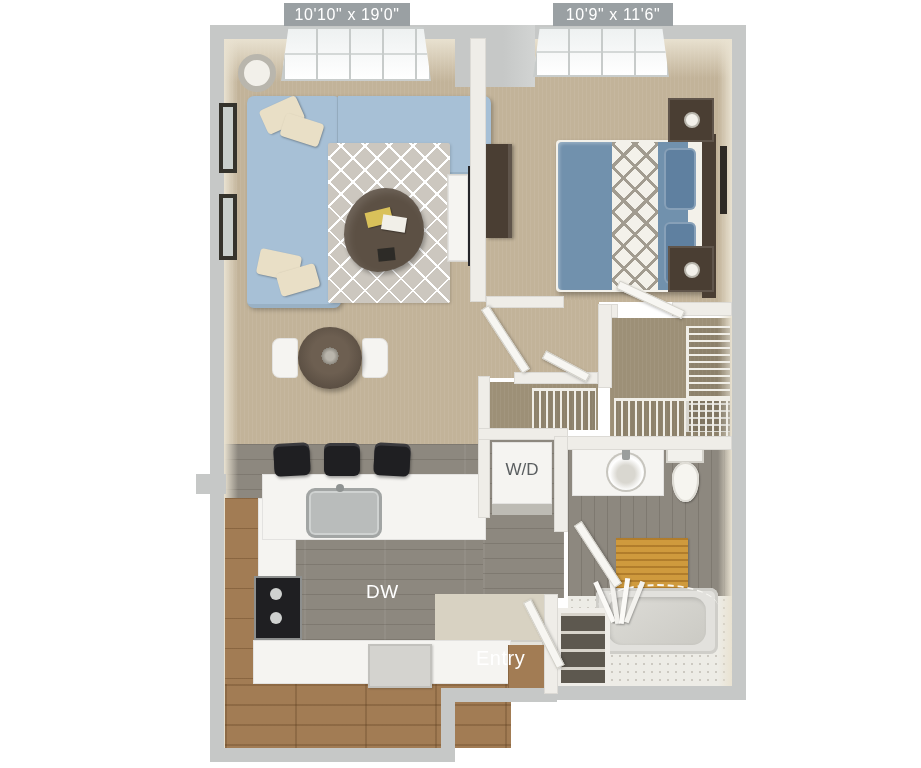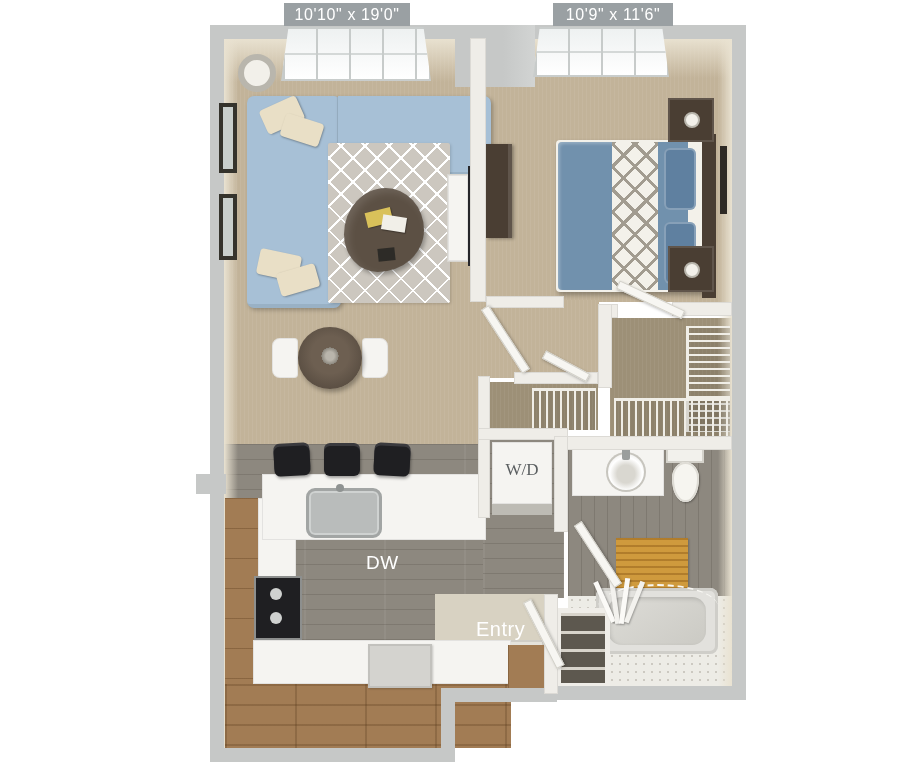--- a/index.html
+++ b/index.html
@@ -1,28 +1,28 @@
 <!DOCTYPE html>
 <html style="--background: #ffffff; --wall: #c6c8c7; --wall-inner: #efede8; --wall-face: #e9e2d1; --badge: #9aa0a3; --badge-text: #ffffff; --carpet: #c2b399; --carpet-dark: #9d9077; --wood-floor: #8d887f; --cabinet-wood: #a27c54; --counter: #f5f4f1; --sofa: #a7c0d6; --pillow: #e9dfc6; --rug: #ccc7bf; --table-dark: #5c5044; --bed-blanket: #7191ad; --furniture-dark: #4a3e33; --bath-mat: #cf9a3d; --tile: #edece6; --appliance-black: #1f1f22; --appliance-gray: #d4d3cf; --label-text: #ffffff; --wd-text: #5a5e60;"><head>
 <meta charset="utf-8">
 <style>
   html,body{margin:0;padding:0;background:#fff;}
   .stage{position:relative;width:921px;height:768px;background:var(--background,#fff);
          font-family:"Liberation Sans",sans-serif;overflow:hidden;}
-  .abs{position:absolute;font-family:Liberation Serif, serif;}
+  .abs{position:absolute;}
   .floor{position:absolute;z-index:1;}
   .face{position:absolute;z-index:2;}
   .furn{position:absolute;z-index:3;}
   .wall{position:absolute;z-index:4;background:var(--wall,#c6c8c7);}
   .pwall{position:absolute;z-index:4;background:var(--wall-inner,#efede8);
          box-shadow:inset 0 0 0 1px rgba(0,0,0,.08);}
   .window{position:absolute;z-index:5;}
   .door{position:absolute;z-index:6;background:#f7f6f2;border:1px solid #d2d0c8;
         box-shadow:1px 1px 3px rgba(0,0,0,.25);}
-  .label{position:absolute;z-index:7;color:var(--label-text,#fff);letter-spacing:.5px;}
+  .label{position:absolute;z-index:7;color:var(--label-text,#fff);letter-spacing:.5px;margin-top:29px;}
   .badge{position:absolute;z-index:8;background:var(--badge,#9aa0a3);color:var(--badge-text,#fff);
          font-size:16px;line-height:23px;text-align:center;letter-spacing:.6px;}
   .carpet{background:repeating-linear-gradient(90deg,rgba(255,255,255,.06) 0 1px,transparent 1px 4px),var(--carpet,#c2b399);}
   .carpetd{background:repeating-linear-gradient(90deg,rgba(255,255,255,.05) 0 1px,transparent 1px 4px),var(--carpet-dark,#9d9077);}
   .woodh{background:repeating-linear-gradient(180deg,rgba(58,52,44,.18) 0 1px,transparent 1px 15px),
          repeating-linear-gradient(90deg,rgba(255,255,255,.05) 0 2px,transparent 2px 80px),var(--wood-floor,#8d887f);}
   .woodv{background:repeating-linear-gradient(90deg,rgba(58,52,44,.18) 0 1px,transparent 1px 13px),var(--wood-floor,#8d887f);}
   .tile{background-image:radial-gradient(#ccc9c1 1.1px,transparent 1.3px);background-size:8px 8px;
         background-color:var(--tile,#edece6);}
   .cab{background:repeating-linear-gradient(180deg,rgba(80,50,20,.30) 0 1px,transparent 1px 30px),var(--cabinet-wood,#a27c54);}

